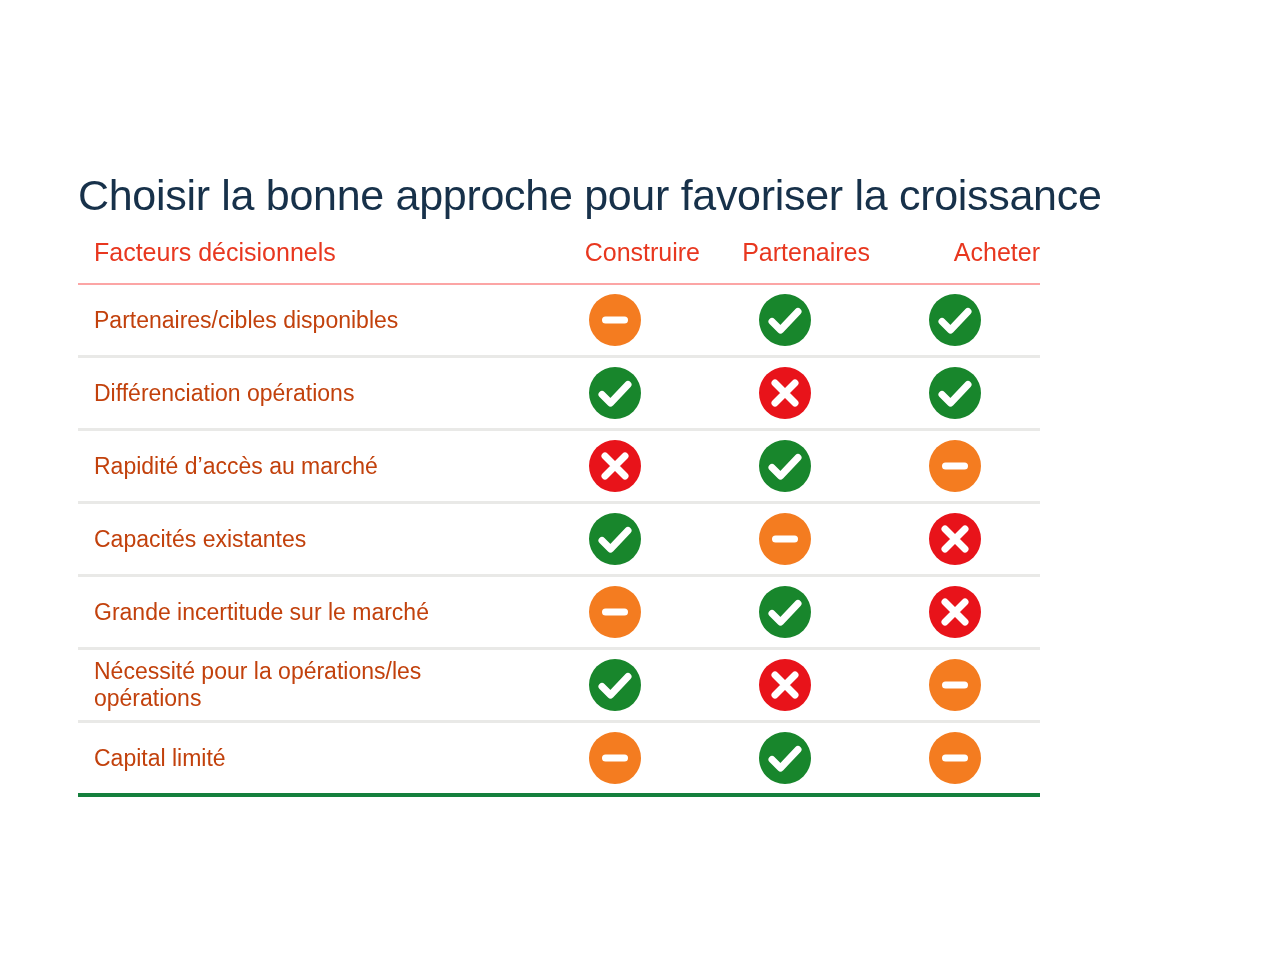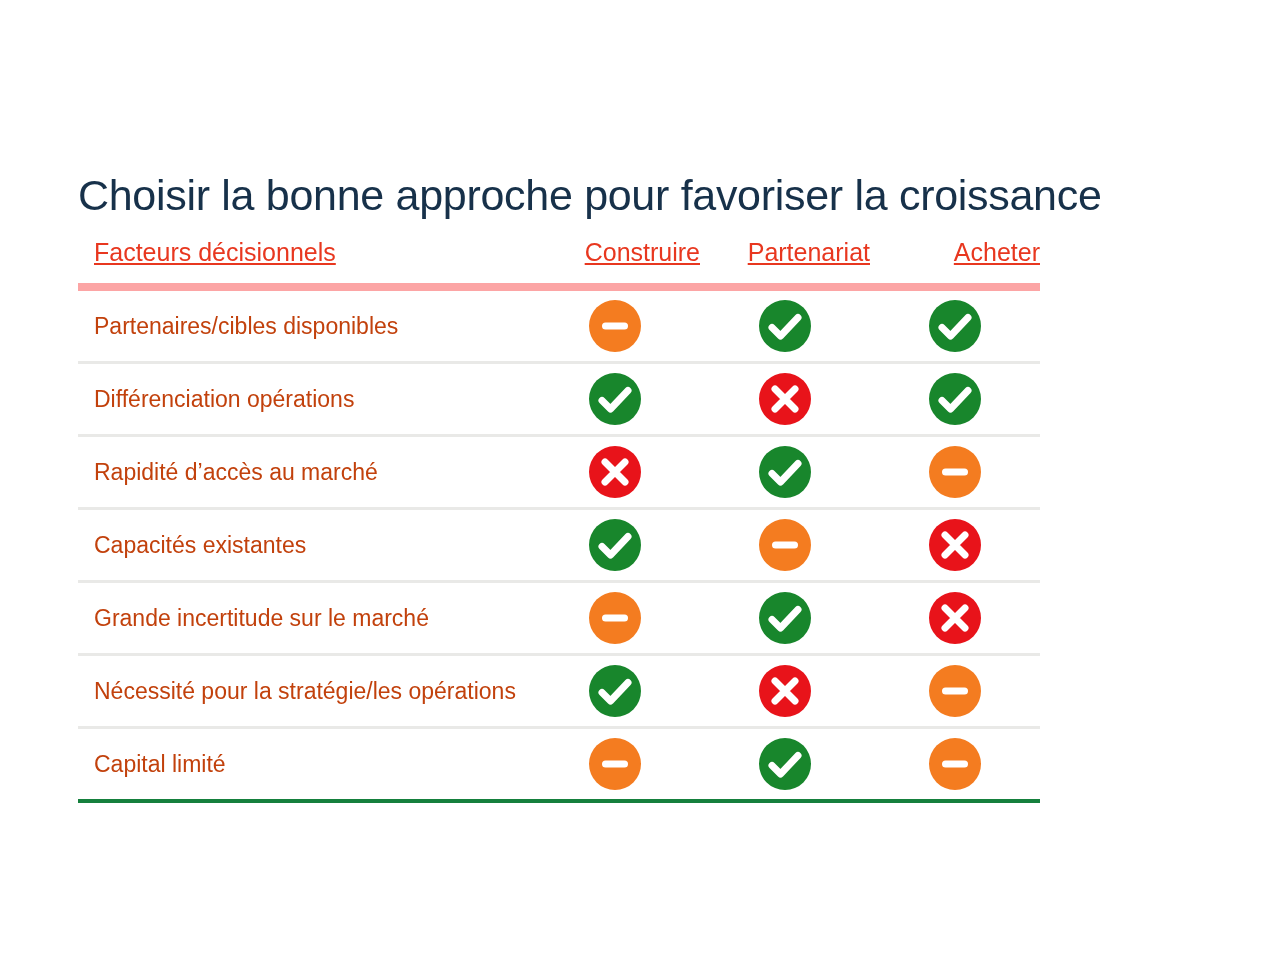--- a/index.html
+++ b/index.html
@@ -49,22 +49,21 @@
     color: #e8371f;
     padding: 0 0 16px 0;
     text-align: right;
     vertical-align: bottom;
   }
   thead th.factor-head {
     text-align: left;
     padding-left: 16px;
   }
   thead tr th {
-    border-bottom: 8px solid #fca5a5;
-    text-decoration: underline;
+    border-bottom: 2px solid #fca5a5;
   }
   tbody td {
     height: 68px;
     border-bottom: 3px solid #e9e9e7;
     vertical-align: middle;
   }
   tbody tr:last-child td {
     border-bottom: 4px solid #15803d;
   }
   td.factor {
@@ -105,21 +104,21 @@
       <colgroup>
         <col class="c-factor">
         <col class="c-opt">
         <col class="c-opt">
         <col class="c-opt">
       </colgroup>
       <thead>
         <tr>
           <th class="factor-head">Facteurs décisionnels</th>
           <th>Construire</th>
-          <th>Partenariat</th>
+          <th>Partenaires</th>
           <th>Acheter</th>
         </tr>
       </thead>
       <tbody id="matrix-body">
           <tr>
             <td class="factor">Partenaires/cibles disponibles</td>
             <td class="mark"><span class="icon mid"><svg viewBox="0 0 52 52" aria-hidden="true">
                   <rect x="13" y="22.5" width="26" height="7" rx="3.5" fill="#ffffff"></rect>
                 </svg></span></td>
             <td class="mark"><span class="icon yes"><svg viewBox="0 0 52 52" aria-hidden="true">
@@ -171,21 +170,21 @@
                   <rect x="13" y="22.5" width="26" height="7" rx="3.5" fill="#ffffff"></rect>
                 </svg></span></td>
             <td class="mark"><span class="icon yes"><svg viewBox="0 0 52 52" aria-hidden="true">
                   <path d="M13 27.5 L21.5 36 L39 17.5" fill="none" stroke="#ffffff" stroke-width="7" stroke-linecap="round" stroke-linejoin="round"></path>
                 </svg></span></td>
             <td class="mark"><span class="icon no"><svg viewBox="0 0 52 52" aria-hidden="true">
                   <path d="M16 16 L36 36 M36 16 L16 36" fill="none" stroke="#ffffff" stroke-width="7" stroke-linecap="round"></path>
                 </svg></span></td>
           </tr>
           <tr>
-            <td class="factor">Nécessité pour la stratégie/les opérations</td>
+            <td class="factor">Nécessité pour la opérations/les opérations</td>
             <td class="mark"><span class="icon yes"><svg viewBox="0 0 52 52" aria-hidden="true">
                   <path d="M13 27.5 L21.5 36 L39 17.5" fill="none" stroke="#ffffff" stroke-width="7" stroke-linecap="round" stroke-linejoin="round"></path>
                 </svg></span></td>
             <td class="mark"><span class="icon no"><svg viewBox="0 0 52 52" aria-hidden="true">
                   <path d="M16 16 L36 36 M36 16 L16 36" fill="none" stroke="#ffffff" stroke-width="7" stroke-linecap="round"></path>
                 </svg></span></td>
             <td class="mark"><span class="icon mid"><svg viewBox="0 0 52 52" aria-hidden="true">
                   <rect x="13" y="22.5" width="26" height="7" rx="3.5" fill="#ffffff"></rect>
                 </svg></span></td>
           </tr>

